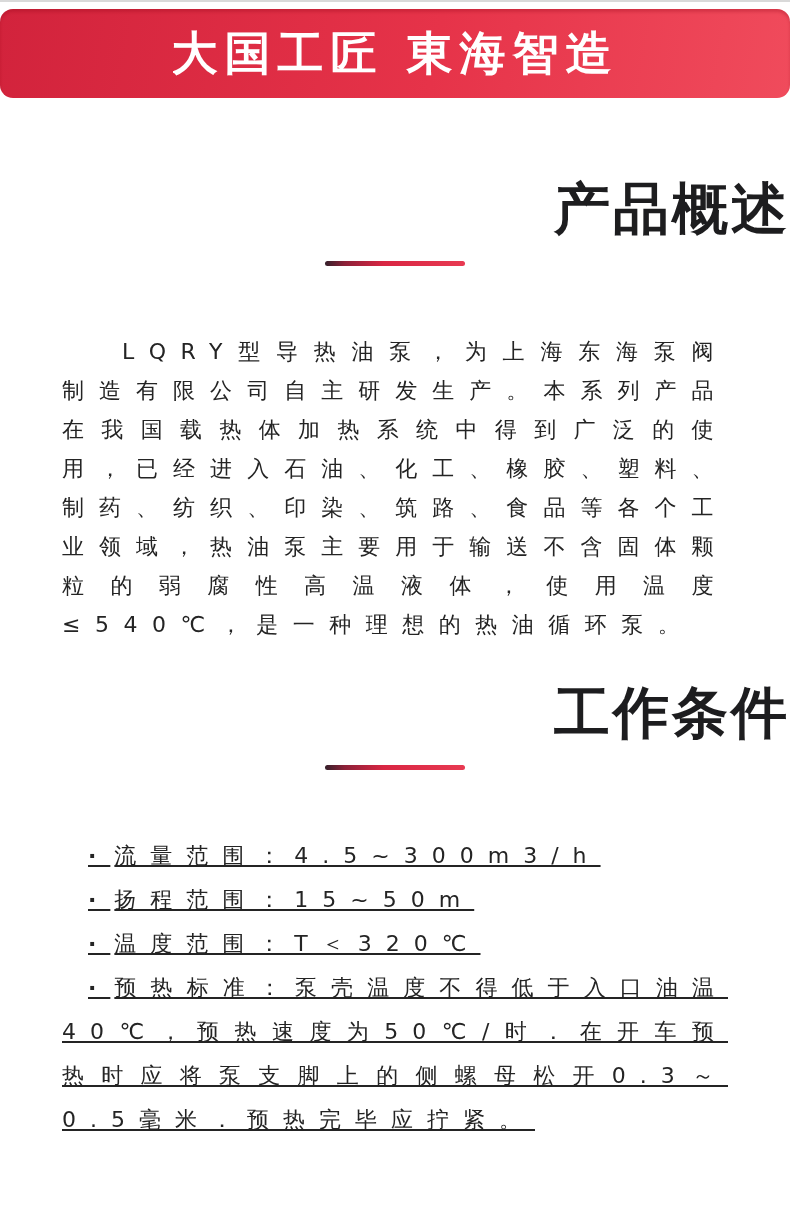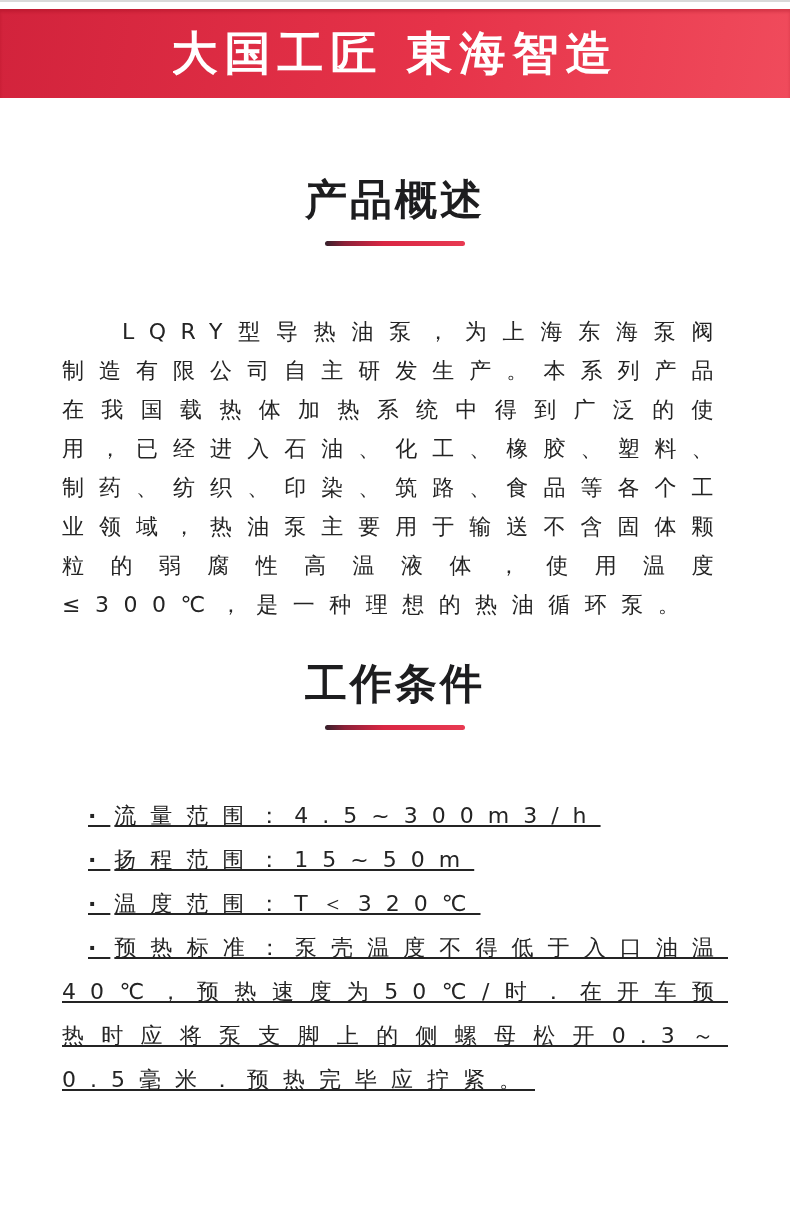--- a/index.html
+++ b/index.html
@@ -23,32 +23,33 @@
     height: 7px;
     background: #ffffff;
   }
   .banner {
     height: 89px;
     background: linear-gradient(100deg, #d2233c 0%, #e63349 55%, #f04b5c 100%);
     box-shadow: inset 0 3px 3px rgba(140, 0, 20, 0.25);
     display: flex;
     align-items: center;
     justify-content: center;
+    border-radius: 13px;
   }
   .banner-title {
     color: #ffffff;
     font-size: 46px;
     font-weight: bold;
     letter-spacing: 7px;
     white-space: nowrap;
   }
   .section-heading {
     margin-top: 74px;
-    text-align: center;
-    font-size: 42px;
+    text-align: right;
+    font-size: 56px;
     font-weight: bold;
     color: #1d1d1f;
     letter-spacing: 3px;
   }
   .heading-underline {
     width: 140px;
     height: 5px;
     margin: 13px auto 0 auto;
     border-radius: 3px;
     background: linear-gradient(90deg, #35202b 0%, #8c2138 14%, #d92643 42%, #e83a52 100%);
@@ -88,21 +89,21 @@
 <div class="top-hairline"></div>
 <div class="top-gap"></div>
 
 <div class="banner">
   <div class="banner-title">大国工匠 東海智造</div>
 </div>
 
 <div>
   <div class="section-heading">产品概述</div>
   <div class="heading-underline"></div>
-  <div class="overview-paragraph">LQRY型导热油泵，为上海东海泵阀制造有限公司自主研发生产。本系列产品在我国载热体加热系统中得到广泛的使用，已经进入石油、化工、橡胶、塑料、制药、纺织、印染、筑路、食品等各个工业领域，热油泵主要用于输送不含固体颗粒的弱腐性高温液体，使用温度≤300℃，是一种理想的热油循环泵。</div>
+  <div class="overview-paragraph">LQRY型导热油泵，为上海东海泵阀制造有限公司自主研发生产。本系列产品在我国载热体加热系统中得到广泛的使用，已经进入石油、化工、橡胶、塑料、制药、纺织、印染、筑路、食品等各个工业领域，热油泵主要用于输送不含固体颗粒的弱腐性高温液体，使用温度≤540℃，是一种理想的热油循环泵。</div>
 </div>
 
 <div>
   <div class="section-heading second-heading">工作条件</div>
   <div class="heading-underline"></div>
 
   <div class="spec-list">
     <div class="spec-item"><span class="bullet-dot">·</span><span>流量范围：4.5~300m3/h</span></div>
     <div class="spec-item"><span class="bullet-dot">·</span><span>扬程范围：15~50m</span></div>
     <div class="spec-item"><span class="bullet-dot">·</span><span>温度范围：T＜320℃</span></div>

